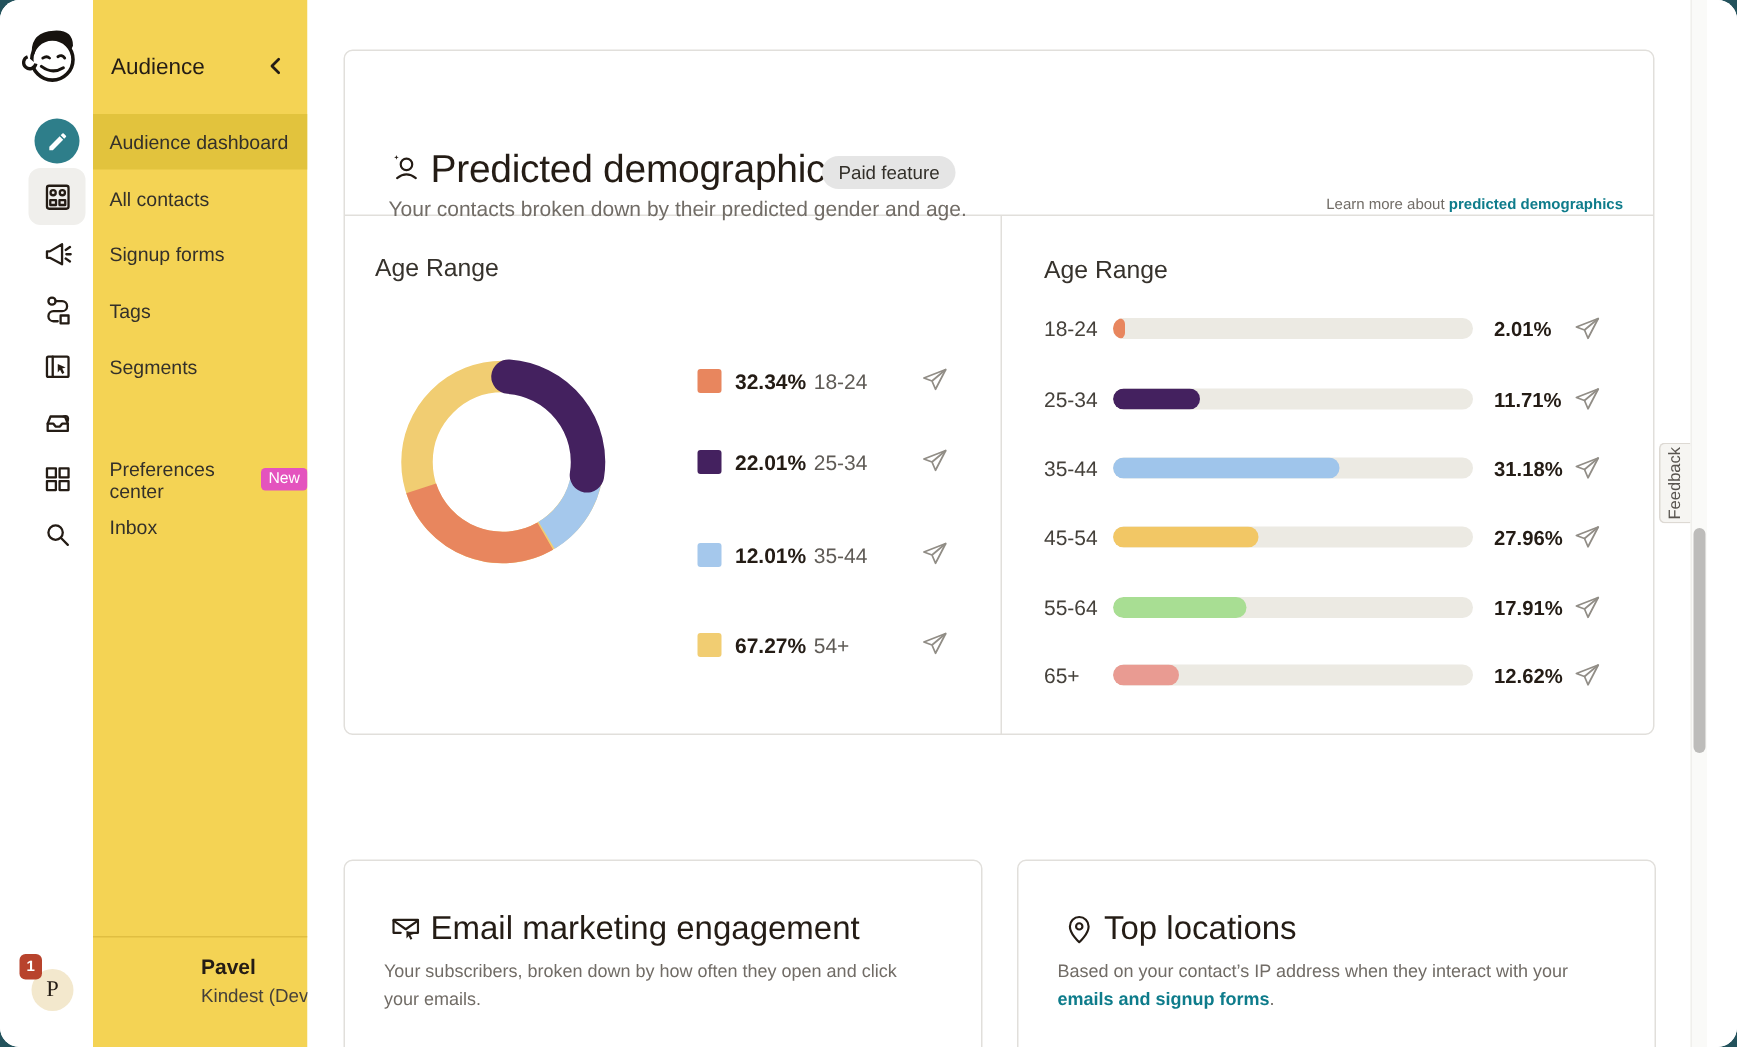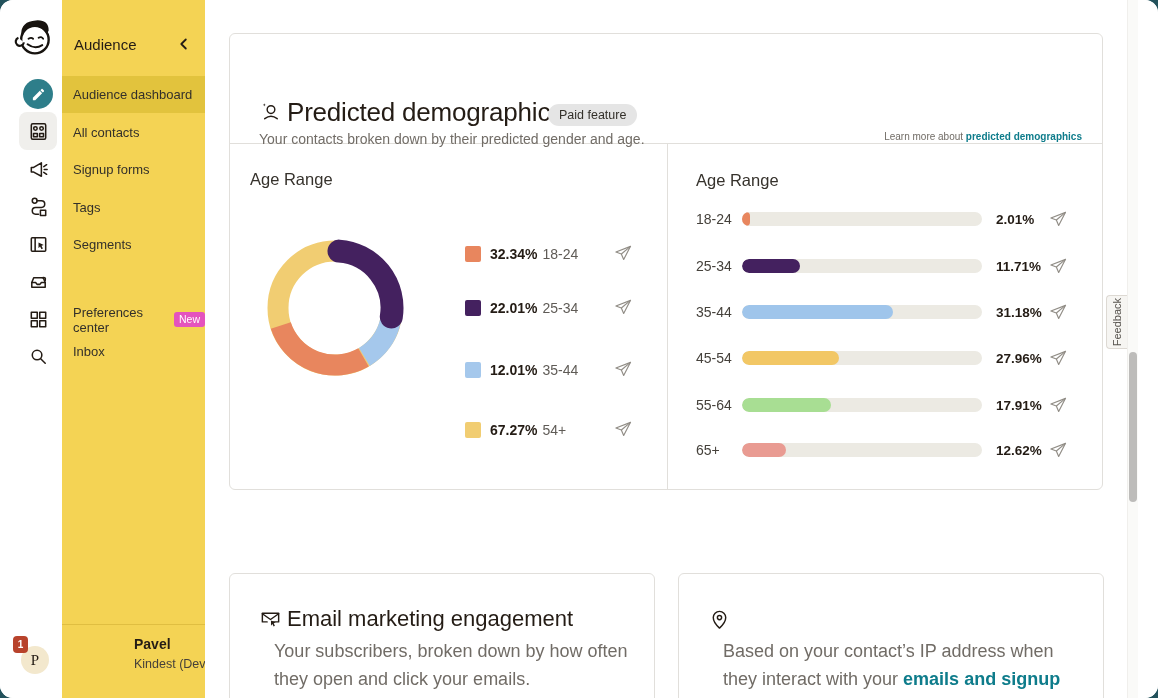--- a/index.html
+++ b/index.html
@@ -63,21 +63,21 @@
   .bar-fill { height:100%; border-radius:7px; }
   .bar-value { position:absolute; left:766px; font-size:13.5px; font-weight:700; color:#241c15; }
 
   
   .engagement-h { position:absolute; left:24px; top:517px; font-size:28px; font-weight:400; color:#241c15; }
   .card-email { left:24px; top:573px; width:426px; height:150px; }
   .card-loc { left:473px; top:573px; width:426px; height:150px; }
   .mini-card-icon { position:absolute; left:29px; top:34px; width:23px; height:23px; }
   .mini-card-icon svg { width:23px; height:23px; stroke:#241c15; stroke-width:1.5; fill:none; stroke-linecap:round; stroke-linejoin:round; }
   .mini-card-title { position:absolute; left:57px; top:32px; font-size:22px; font-weight:400; color:#241c15; }
-  .mini-card-sub { position:absolute; left:44px; top:64px; width:360px; font-size:18px; line-height:1.55; color:#716c66; }
+  .mini-card-sub { position:absolute; left:26px; top:64px; width:360px; font-size:12px; line-height:1.55; color:#716c66; }
   .mini-card-sub a { color:#0e7c8b; font-weight:700; text-decoration:none; cursor:pointer; }
 
   
   .feedback-tab { position:absolute; left:1106px; top:295px; width:21px; height:54px; background:#f6f5f2; border:1px solid #ddd9d3; border-right:none; border-radius:4px 0 0 4px; display:flex; align-items:center; justify-content:center; cursor:pointer; }
   .feedback-tab span { writing-mode:vertical-rl; transform:rotate(180deg); font-size:11px; color:#57534e; }
   .scrollbar { position:absolute; left:1127px; top:0; width:11px; height:698px; background:#fafaf8; border-left:1px solid #f0efec; }
   .scroll-thumb { position:absolute; left:1128.5px; top:352px; width:8px; height:150px; border-radius:4px; background:#bdbcba; cursor:pointer; }
 </style>
 </head>
 <body>
@@ -336,20 +336,21 @@
         <div class="mini-card-sub">Your subscribers, broken down by how often they open and click your emails.</div>
       </div>
 
       <div class="card card-loc">
         <div class="mini-card-icon">
           <svg viewBox="0 0 24 24">
             <path d="M12 21 C12 21 5.5 15.2 5.5 10 a6.5 6.5 0 1 1 13 0 C18.5 15.2 12 21 12 21 z"></path>
             <circle cx="12" cy="10" r="2.2"></circle>
           </svg>
         </div>
+        <div class="mini-card-title">Top locations</div>
         <div class="mini-card-sub"><span>Based on your contact’s IP address when they interact with your </span><a>emails and signup forms</a><span>.</span></div>
       </div>
     </div>
 
     <div class="scrollbar"></div>
     <div class="scroll-thumb"></div>
     <div class="feedback-tab">
         <span>Feedback</span>
       </div>
 

